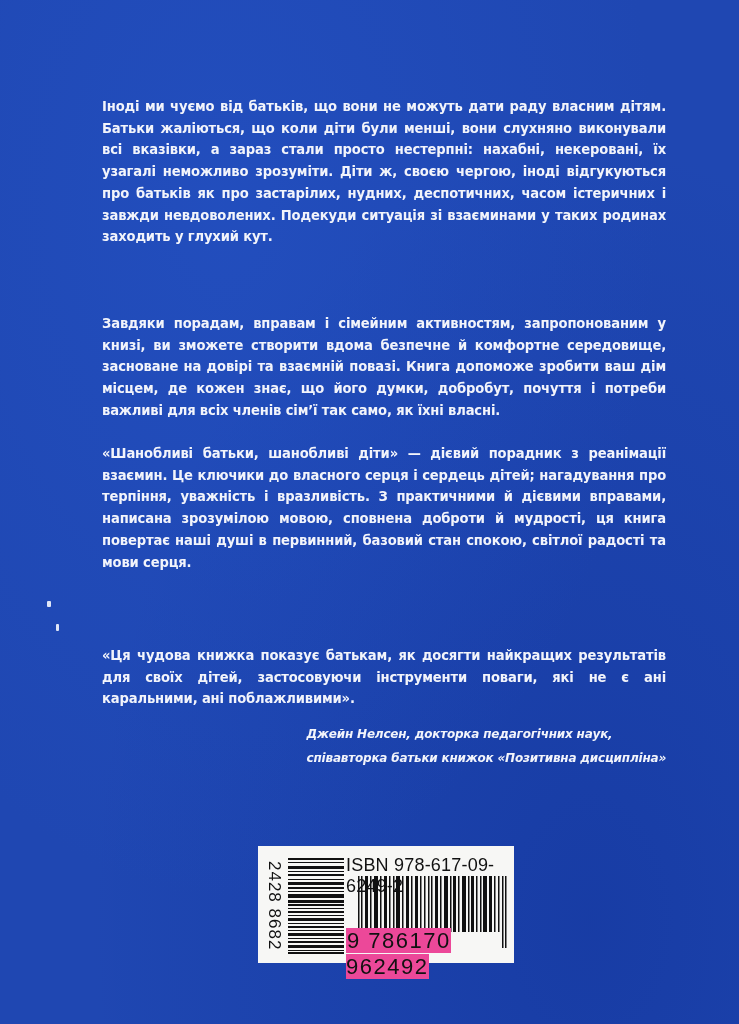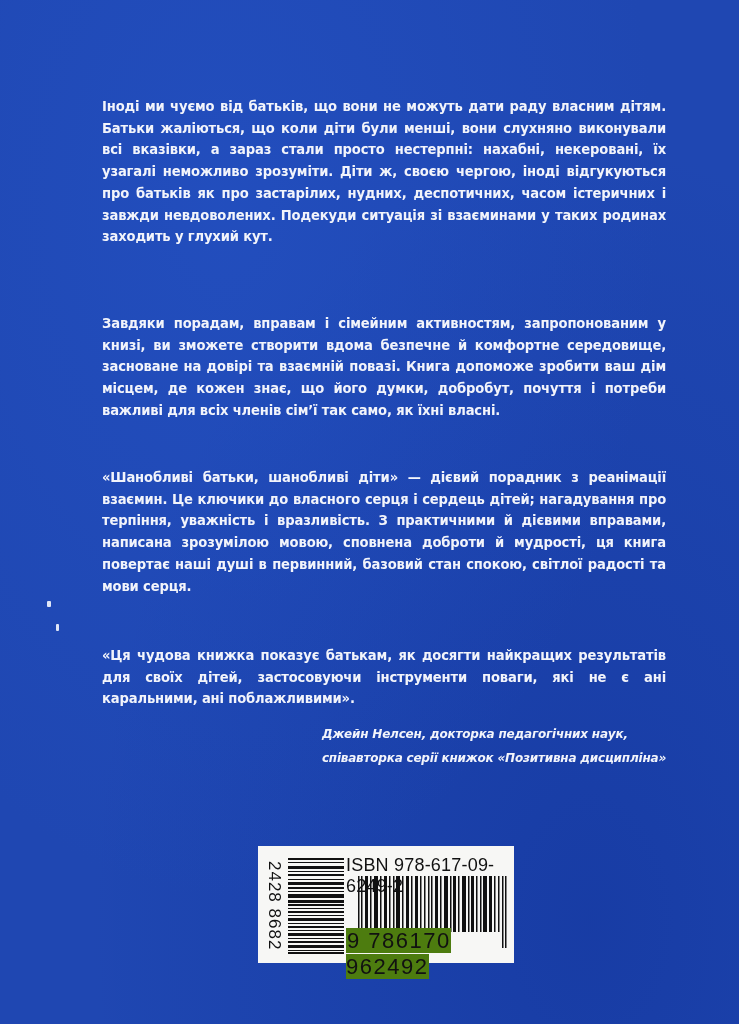--- a/index.html
+++ b/index.html
@@ -21,21 +21,21 @@
   .text-block {
     position: absolute; left: 102px; width: 564px;
     font-size: 14.6px; line-height: 21.7px;
     text-align: justify; text-align-last: left;
     font-weight: bold;
     letter-spacing: -0.15px;
     font-stretch: condensed;
   }
   .p1 { top: 95px; }
   .p2 { top: 280px; margin-top: 32px; }
-  .p3 { top: 466px; }
+  .p3 { top: 442px; }
   .p4 { top: 610px; margin-top: 34px; }
   .attribution {
     position: absolute; right: 73px; top: 722px;
     text-align: left; font-style: italic; font-weight: bold;
     font-size: 12px; line-height: 24px; letter-spacing: -0.2px;
   }
   .speck { position: absolute; width: 3px; height: 7px; background: #dfe6f7; border-radius: 1px; }
   .speck.a { left: 47px; top: 601px; width: 4px; height: 6px; }
   .speck.b { left: 56px; top: 624px; }
   .barcode-box {
@@ -52,35 +52,35 @@
   }
   .isbn-text {
     position: absolute; left: 88px; top: 9px;
     font-family: "Liberation Sans", sans-serif; font-size: 18px; color: #111; letter-spacing: 0.2px;
   }
   .main-bars { position: absolute; left: 100px; top: 30px; width: 152px; height: 72px; }
   .ean-digits {
     position: absolute; left: 88px; top: 82px;
     font-family: "Liberation Sans", sans-serif; font-size: 22px; color: #111; letter-spacing: 1.5px;
   }
-  .ean-digits span { background: #4d7c0f; padding: 0 1px; }
+  .ean-digits span { background: #ec4899; padding: 0 1px; }
 </style>
 </head>
 <body>
 
 <div class="cover">
 
   <div class="text-block p1">Іноді ми чуємо від батьків, що вони не можуть дати раду власним дітям. Батьки жаліються, що коли діти були менші, вони слухняно виконували всі вказівки, а зараз стали просто нестерпні: нахабні, некеровані, їх узагалі неможливо зрозуміти. Діти ж, своєю чергою, іноді відгукуються про батьків як про застарілих, нудних, деспотичних, часом істеричних і завжди невдоволених. Подекуди ситуація зі взаєминами у таких родинах заходить у глухий кут.</div>
   <div class="text-block p2">Завдяки порадам, вправам і сімейним активностям, запропонованим у книзі, ви зможете створити вдома безпечне й комфортне середовище, засноване на довірі та взаємній повазі. Книга допоможе зробити ваш дім місцем, де кожен знає, що його думки, добробут, почуття і потреби важливі для всіх членів сім’ї так само, як їхні власні.</div>
   <div class="text-block p3">«Шанобливі батьки, шанобливі діти» — дієвий порадник з реанімації взаємин. Це ключики до власного серця і сердець дітей; нагадування про терпіння, уважність і вразливість. З практичними й дієвими вправами, написана зрозумілою мовою, сповнена доброти й мудрості, ця книга повертає наші душі в первинний, базовий стан спокою, світлої радості та мови серця.</div>
   <div class="text-block p4">«Ця чудова книжка показує батькам, як досягти найкращих результатів для своїх дітей, застосовуючи інструменти поваги, які не є ані каральними, ані поблажливими».</div>
 
   <div class="attribution">
     <div>Джейн Нелсен, докторка педагогічних наук,</div>
-    <div>співавторка серії книжок «Позитивна дисципліна»</div>
+    <div>співавторка батьки книжок «Позитивна дисципліна»</div>
   </div>
 
   <div class="speck a"></div>
   <div class="speck b"></div>
 
   <div class="barcode-box">
     <div class="vert-num">2428 8682</div>
     <svg class="vert-bars" viewBox="0 0 56 96" preserveAspectRatio="none">
       <g fill="#111">
         <rect x="0" y="0" width="56" height="2"></rect>

